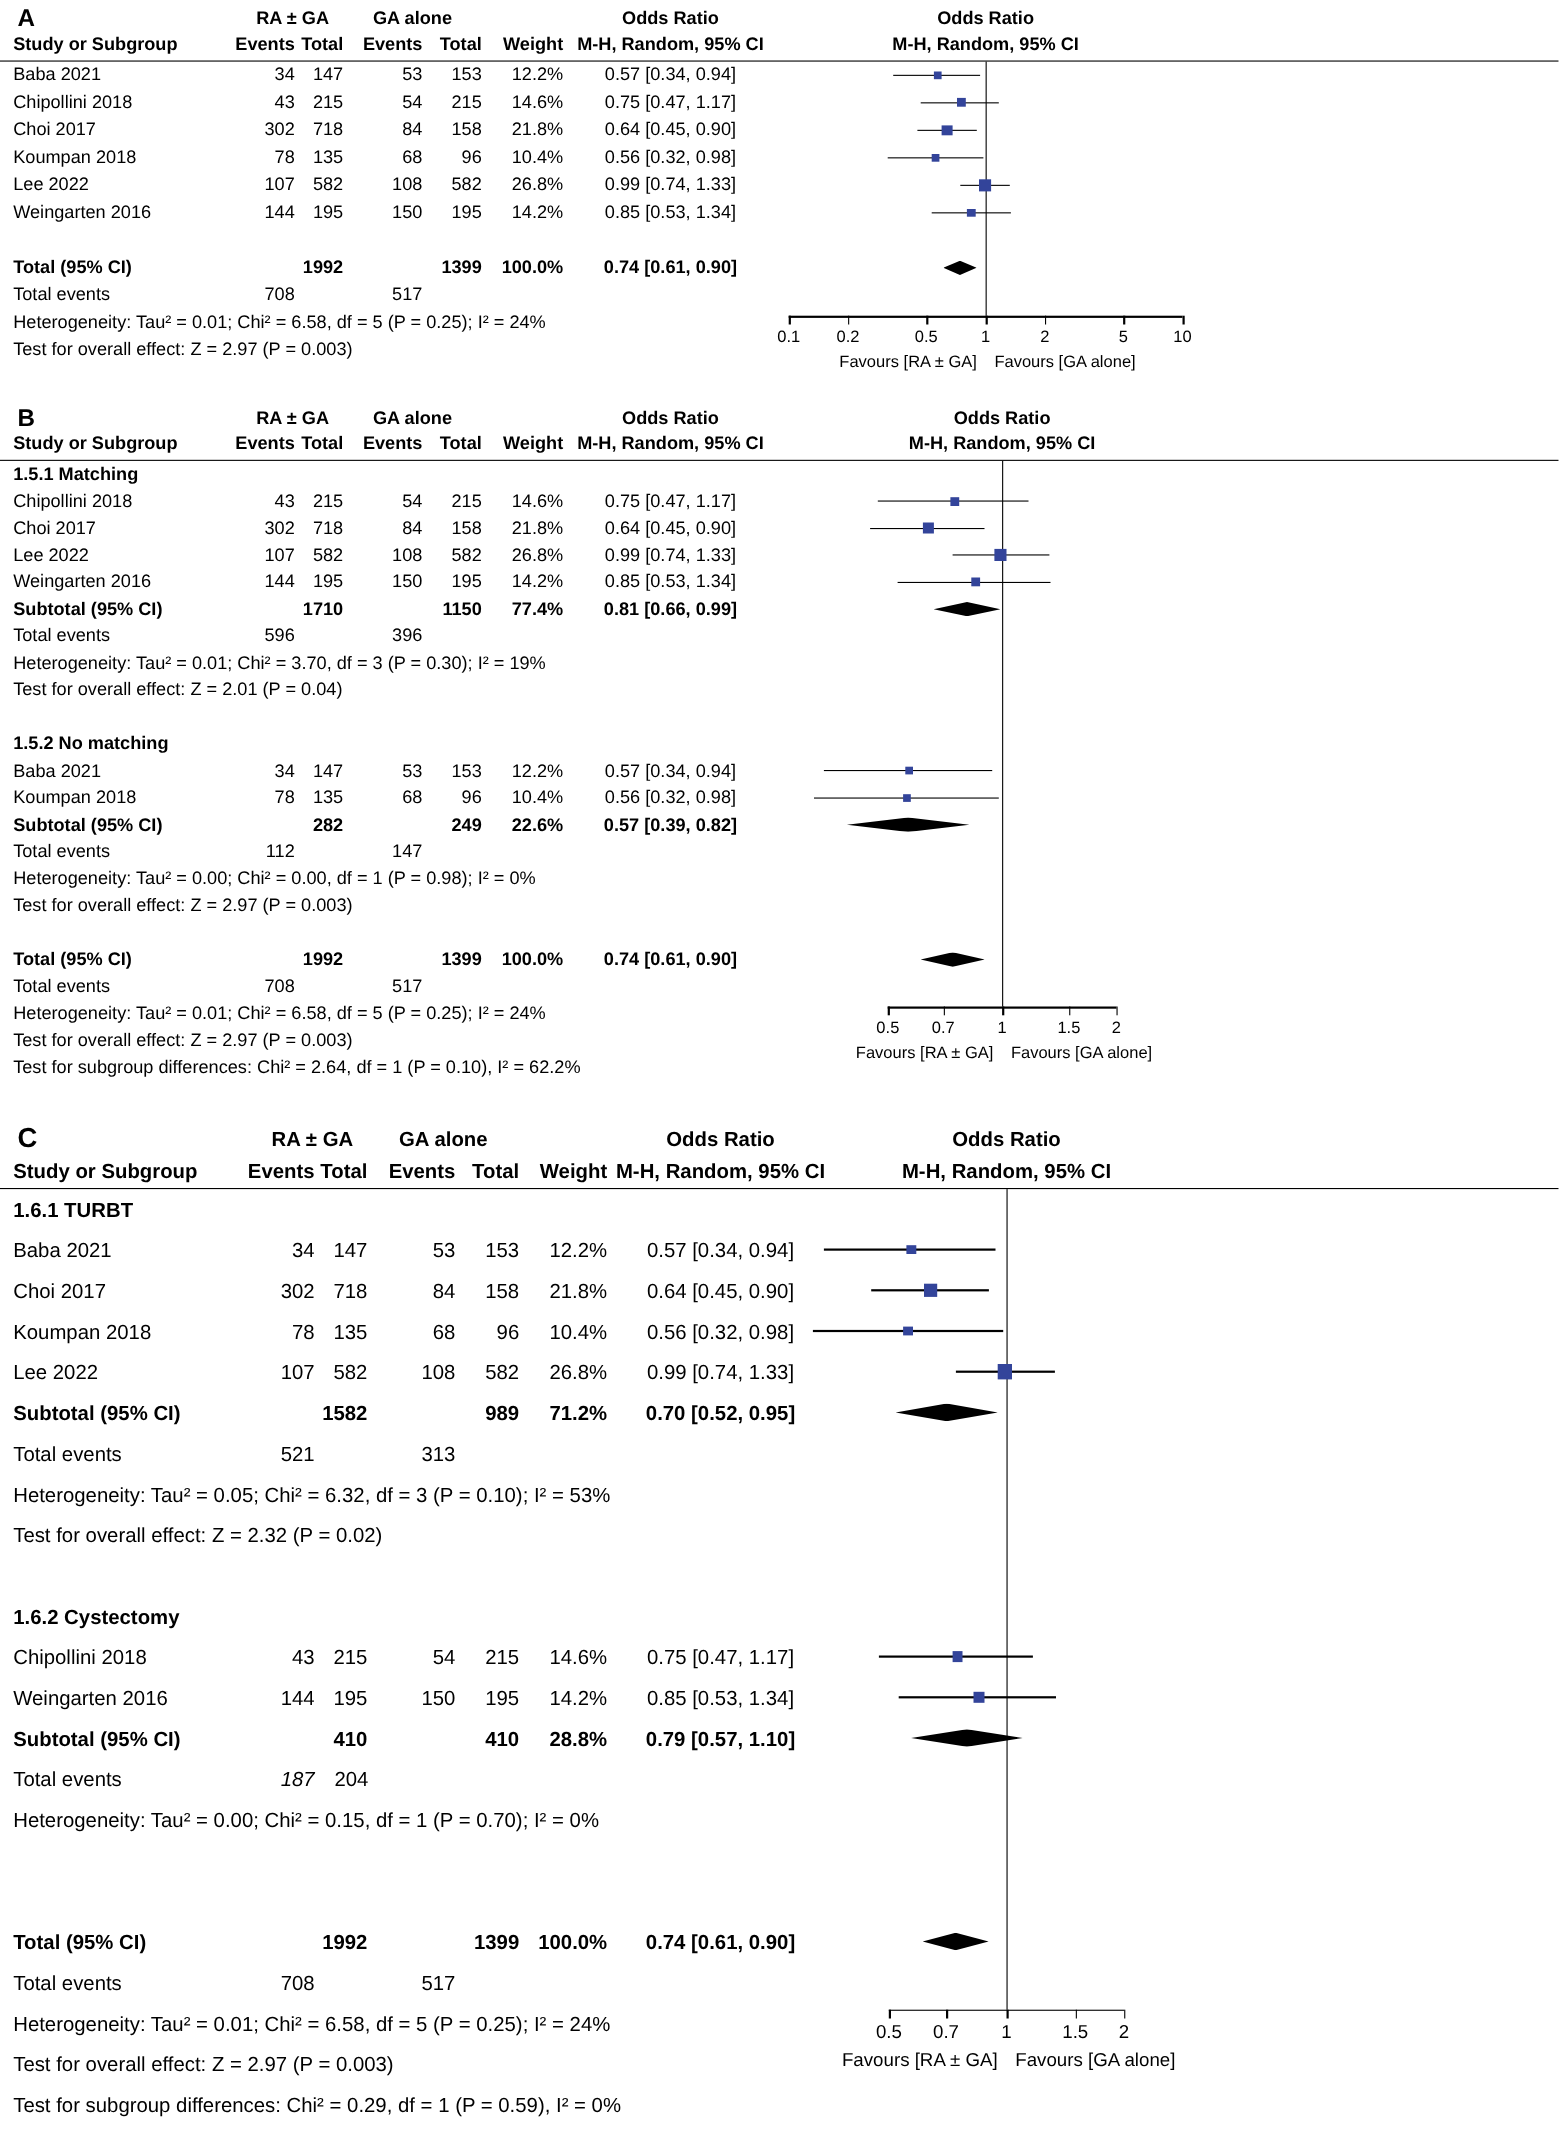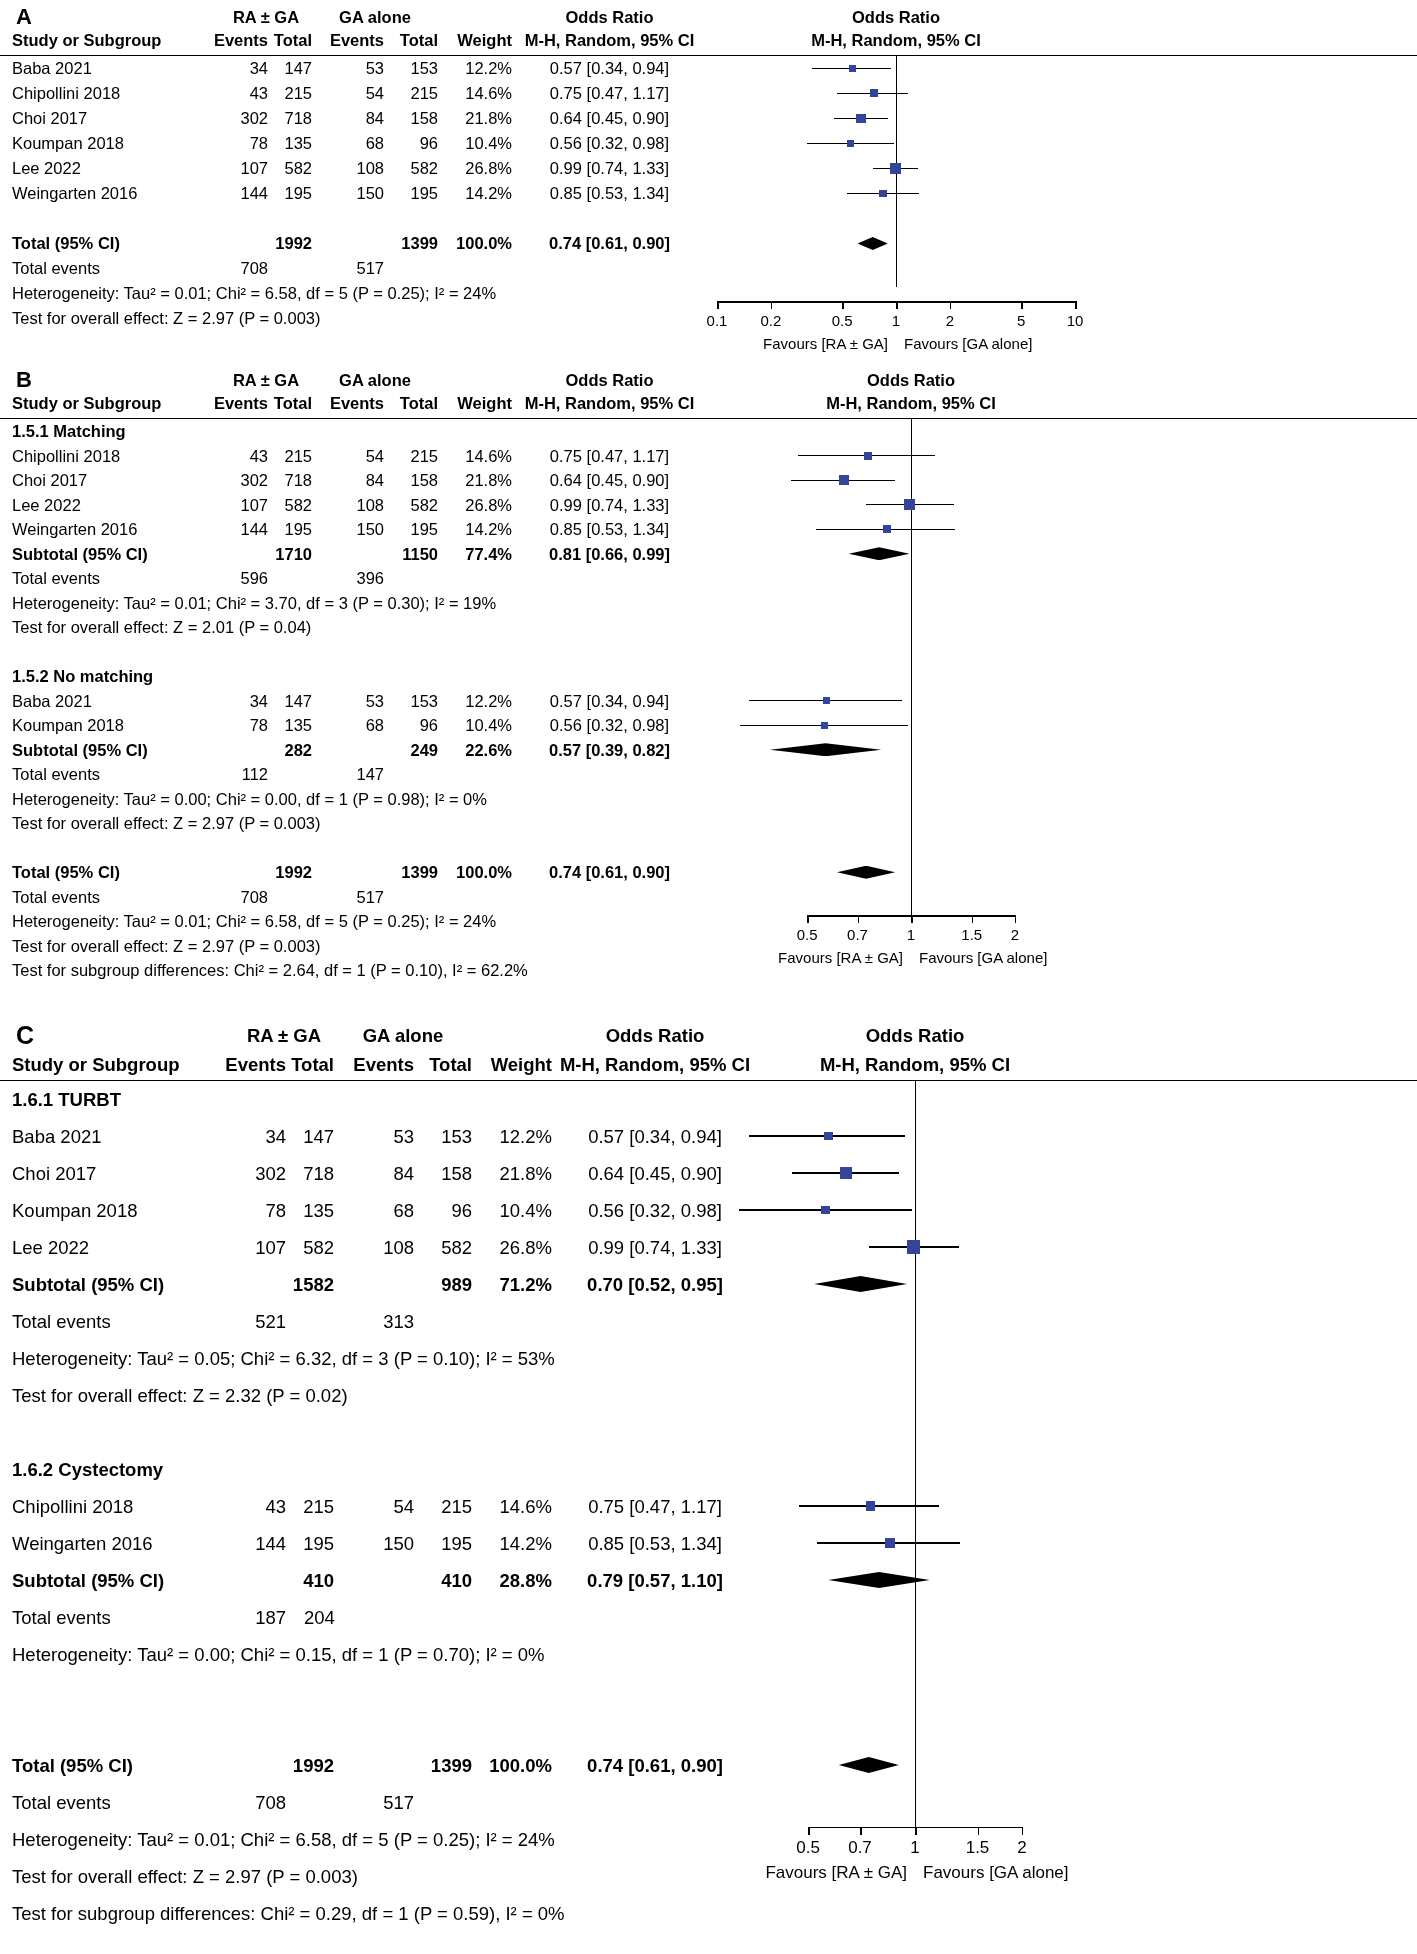--- a/index.html
+++ b/index.html
@@ -122,21 +122,21 @@
         <div class="c" style="left: 12px; width: 208px; text-align: left;">Total events</div>
         <div class="c" style="left: 190px; width: 78px; text-align: right;">708</div>
         <div class="c" style="left: 282px; width: 102px; text-align: right;">517</div>
       </div>
       <div class="prow" style="top: 275px; height: 25px; line-height: 25px;">
         <div class="c" style="left: 12px; width: 720px; text-align: left;">Heterogeneity: Tau² = 0.01; Chi² = 6.58, df = 5 (P = 0.25); I² = 24%</div>
       </div>
       <div class="prow" style="top: 300px; height: 25px; line-height: 25px;">
         <div class="c" style="left: 12px; width: 720px; text-align: left;">Test for overall effect: Z = 2.97 (P = 0.003)</div>
       </div>
-      <div class="axis" style="top: 295px; text-decoration: underline;">
+      <div class="axis" style="top: 281px; text-decoration: underline;">
         <div class="axh" style="left: 717px; width: 358px;"></div>
         <div class="tick" style="left: 717px;"></div>
         <div class="tlab" style="left: 689px; font-size: 15px;">0.1</div>
         <div class="tick" style="left: 770.884px;"></div>
         <div class="tlab" style="left: 742.884px; font-size: 15px;">0.2</div>
         <div class="tick" style="left: 842.116px;"></div>
         <div class="tlab" style="left: 814.116px; font-size: 15px;">0.5</div>
         <div class="tick" style="left: 896px;"></div>
         <div class="tlab" style="left: 868px; font-size: 15px;">1</div>
         <div class="tick" style="left: 949.884px;"></div>
@@ -428,21 +428,21 @@
       <div class="prow" style="top: 539px; height: 37px; line-height: 37px;">
         <div class="c b" style="left: 12px; width: 222px; text-align: left;">Subtotal (95% CI)</div>
         <div class="c b" style="left: 236px; width: 98px; text-align: right;">410</div>
         <div class="c b" style="left: 364px; width: 108px; text-align: right;">410</div>
         <div class="c b" style="left: 452px; width: 100px; text-align: right;">28.8%</div>
         <div class="c b" style="left: 552px; width: 206px; text-align: center;">0.79 [0.57, 1.10]</div>
         <div class="dia" style="left: 828.336px; width: 101.359px; height: 16px; top: 10.5px;"></div>
       </div>
       <div class="prow" style="top: 576px; height: 37px; line-height: 37px;">
         <div class="c" style="left: 12px; width: 222px; text-align: left;">Total events</div>
-        <div class="c" style="left: 204px; width: 82px; text-align: right;">187</div>
+        <div class="c" style="left: 204px; width: 82px; text-align: right; font-style: italic;">187</div>
         <div class="c" style="left: 304px; width: 110px; ">204</div>
       </div>
       <div class="prow" style="top: 613px; height: 37px; line-height: 37px;">
         <div class="c" style="left: 12px; width: 720px; text-align: left;">Heterogeneity: Tau² = 0.00; Chi² = 0.15, df = 1 (P = 0.70); I² = 0%</div>
       </div>
       <div class="prow" style="top: 687px; height: 37px; line-height: 37px;"></div>
       <div class="prow" style="top: 724px; height: 37px; line-height: 37px;">
         <div class="c b" style="left: 12px; width: 222px; text-align: left;">Total (95% CI)</div>
         <div class="c b" style="left: 236px; width: 98px; text-align: right;">1992</div>
         <div class="c b" style="left: 364px; width: 108px; text-align: right;">1399</div>

